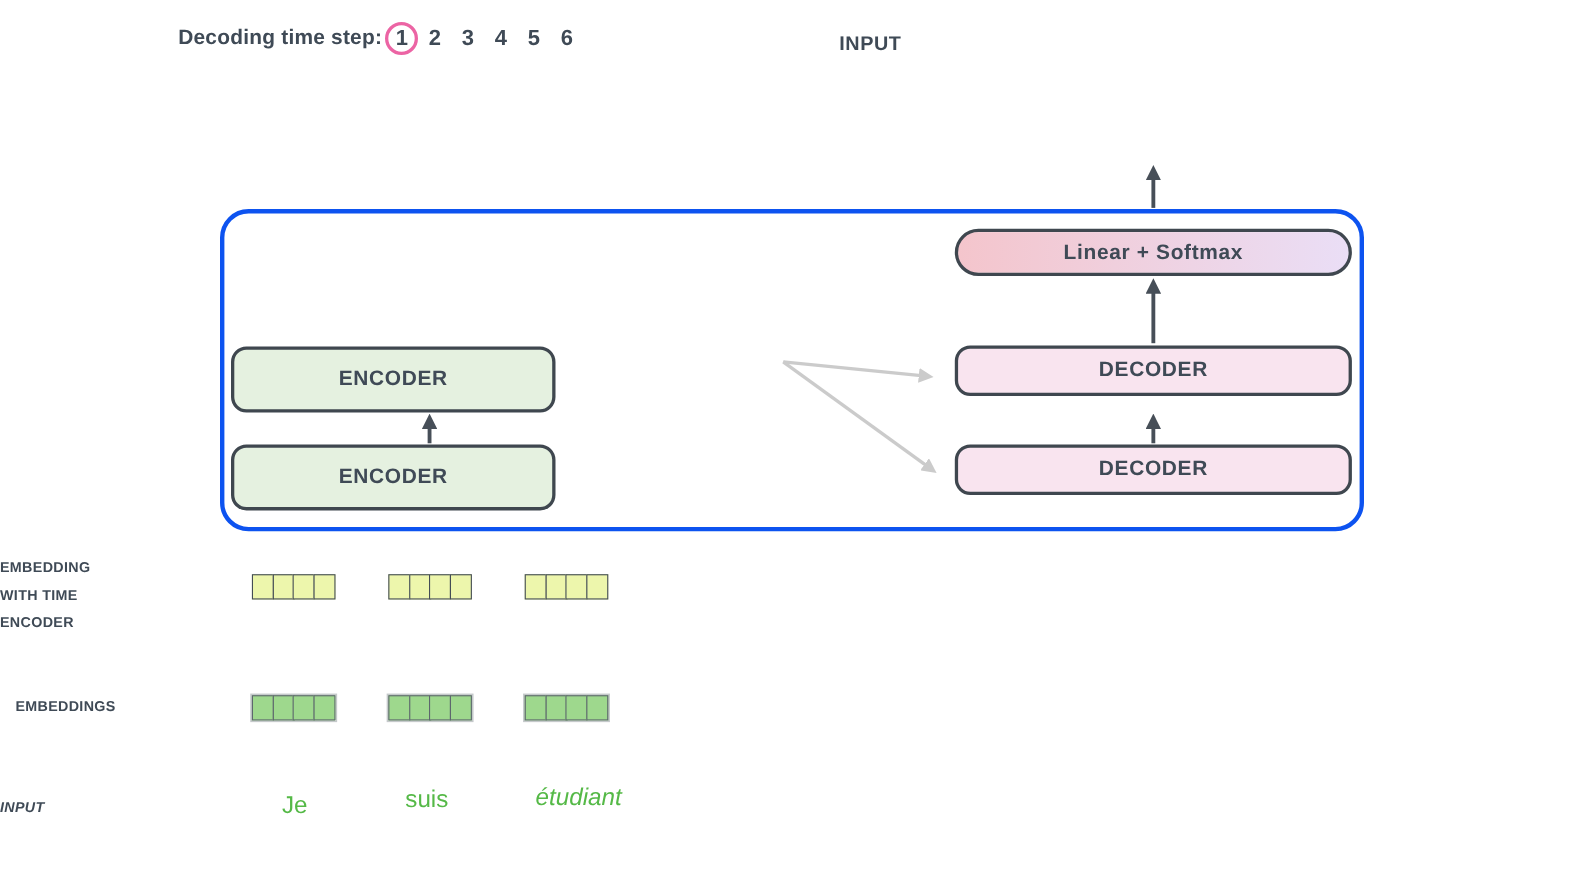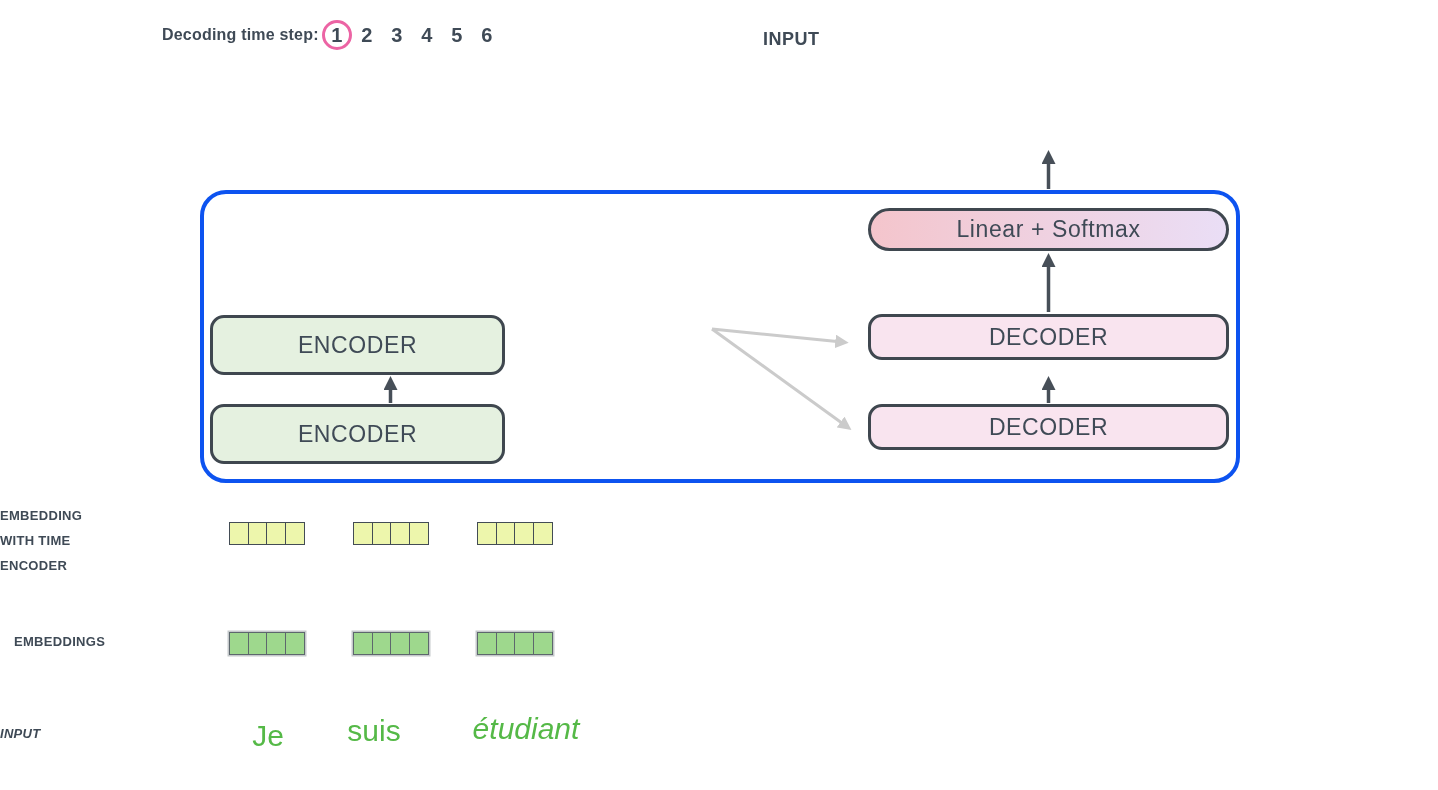--- a/index.html
+++ b/index.html
@@ -17,35 +17,35 @@
     --embedding_green:#9ed88d;
     --input_green:#55b947;
   }
   *{margin:0;padding:0;box-sizing:border-box;}
   html,body{background:#ffffff;}
   body{font-family:"Liberation Sans","DejaVu Sans",sans-serif;}
   .canvas{position:relative;width:1438px;height:790px;background:#fff;overflow:hidden;}
 
   
   .decoding-row{position:absolute;left:162px;top:17px;display:flex;align-items:center;height:36px;}
-  .decoding-label{font-size:16px;font-weight:700;color:var(--text_dark);margin-right:3px;letter-spacing:0.2px;}
+  .decoding-label{font-size:19px;font-weight:700;color:var(--text_dark);margin-right:3px;letter-spacing:0.2px;}
   .step{width:30px;height:30px;display:flex;align-items:center;justify-content:center;
         font-size:20px;font-weight:700;color:var(--text_dark);}
   .step.active{border:3.5px solid var(--step_circle_pink);border-radius:50%;}
   .output-label{position:absolute;left:763px;top:29px;font-size:18px;font-weight:700;
         color:var(--text_dark);letter-spacing:0.5px;}
 
   
   .container-box{position:absolute;left:200px;top:190px;width:1040px;height:293px;
         border:4px solid var(--container_blue);border-radius:26px;background:transparent;}
 
   
   .block{position:absolute;display:flex;align-items:center;justify-content:center;
         border:3px solid var(--box_border);border-radius:14px;
-        font-size:23px;font-weight:400;color:var(--text_dark);letter-spacing:0.6px;}
+        font-size:19px;font-weight:700;color:var(--text_dark);letter-spacing:0.6px;}
   .encoder{background:var(--encoder_fill);left:210px;width:295px;height:60px;}
   .encoder.top{top:315px;}
   .encoder.bottom{top:404px;}
   .decoder{background:var(--decoder_fill);left:868px;width:361px;height:46px;}
   .decoder.top{top:314px;}
   .decoder.bottom{top:404px;}
   .linear-softmax{left:868px;top:208px;width:361px;height:43px;border-radius:21.5px;
         background:linear-gradient(90deg,var(--linear_gradient_left),var(--linear_gradient_right));}
 
   
@@ -65,21 +65,21 @@
   
   .vec{position:absolute;display:flex;width:76px;height:23px;}
   .vec .cell{flex:1;border:1.5px solid #434c55;margin-left:-1.5px;}
   .vec .cell:first-child{margin-left:0;}
   .vec.yellow .cell{background:var(--embedding_yellow);}
   .vec.green .cell{background:var(--embedding_green);border-color:#5d676d;}
   .vec.green{box-shadow:0 0 0 1.5px #c5c9cb;}
 
   
   .token{position:absolute;transform:translateX(-50%);color:var(--input_green);
-        font-size:30px;font-weight:400;}
+        font-size:22px;font-weight:400;}
 </style>
 </head>
 <body>
 
 <div class="canvas">
 
   <div class="decoding-row">
     <span class="decoding-label">Decoding time step:</span>
     <span class="step active">1</span>
     <span class="step">2</span>
@@ -158,16 +158,16 @@
       <div class="cell"></div>
   </div>
   <div class="vec green" style="left:477px;top:632px;">
     <div class="cell"></div>
       <div class="cell"></div>
       <div class="cell"></div>
       <div class="cell"></div>
   </div>
 
   <span class="token" style="left:268px;top:719px;">Je</span>
-  <span class="token" style="left:374px;top:714px;">suis</span>
+  <span class="token" style="left:388px;top:714px;">suis</span>
   <span class="token" style="left:526px;top:712px;font-style:italic;">étudiant</span>
 
 </div>
 
 </body></html>

